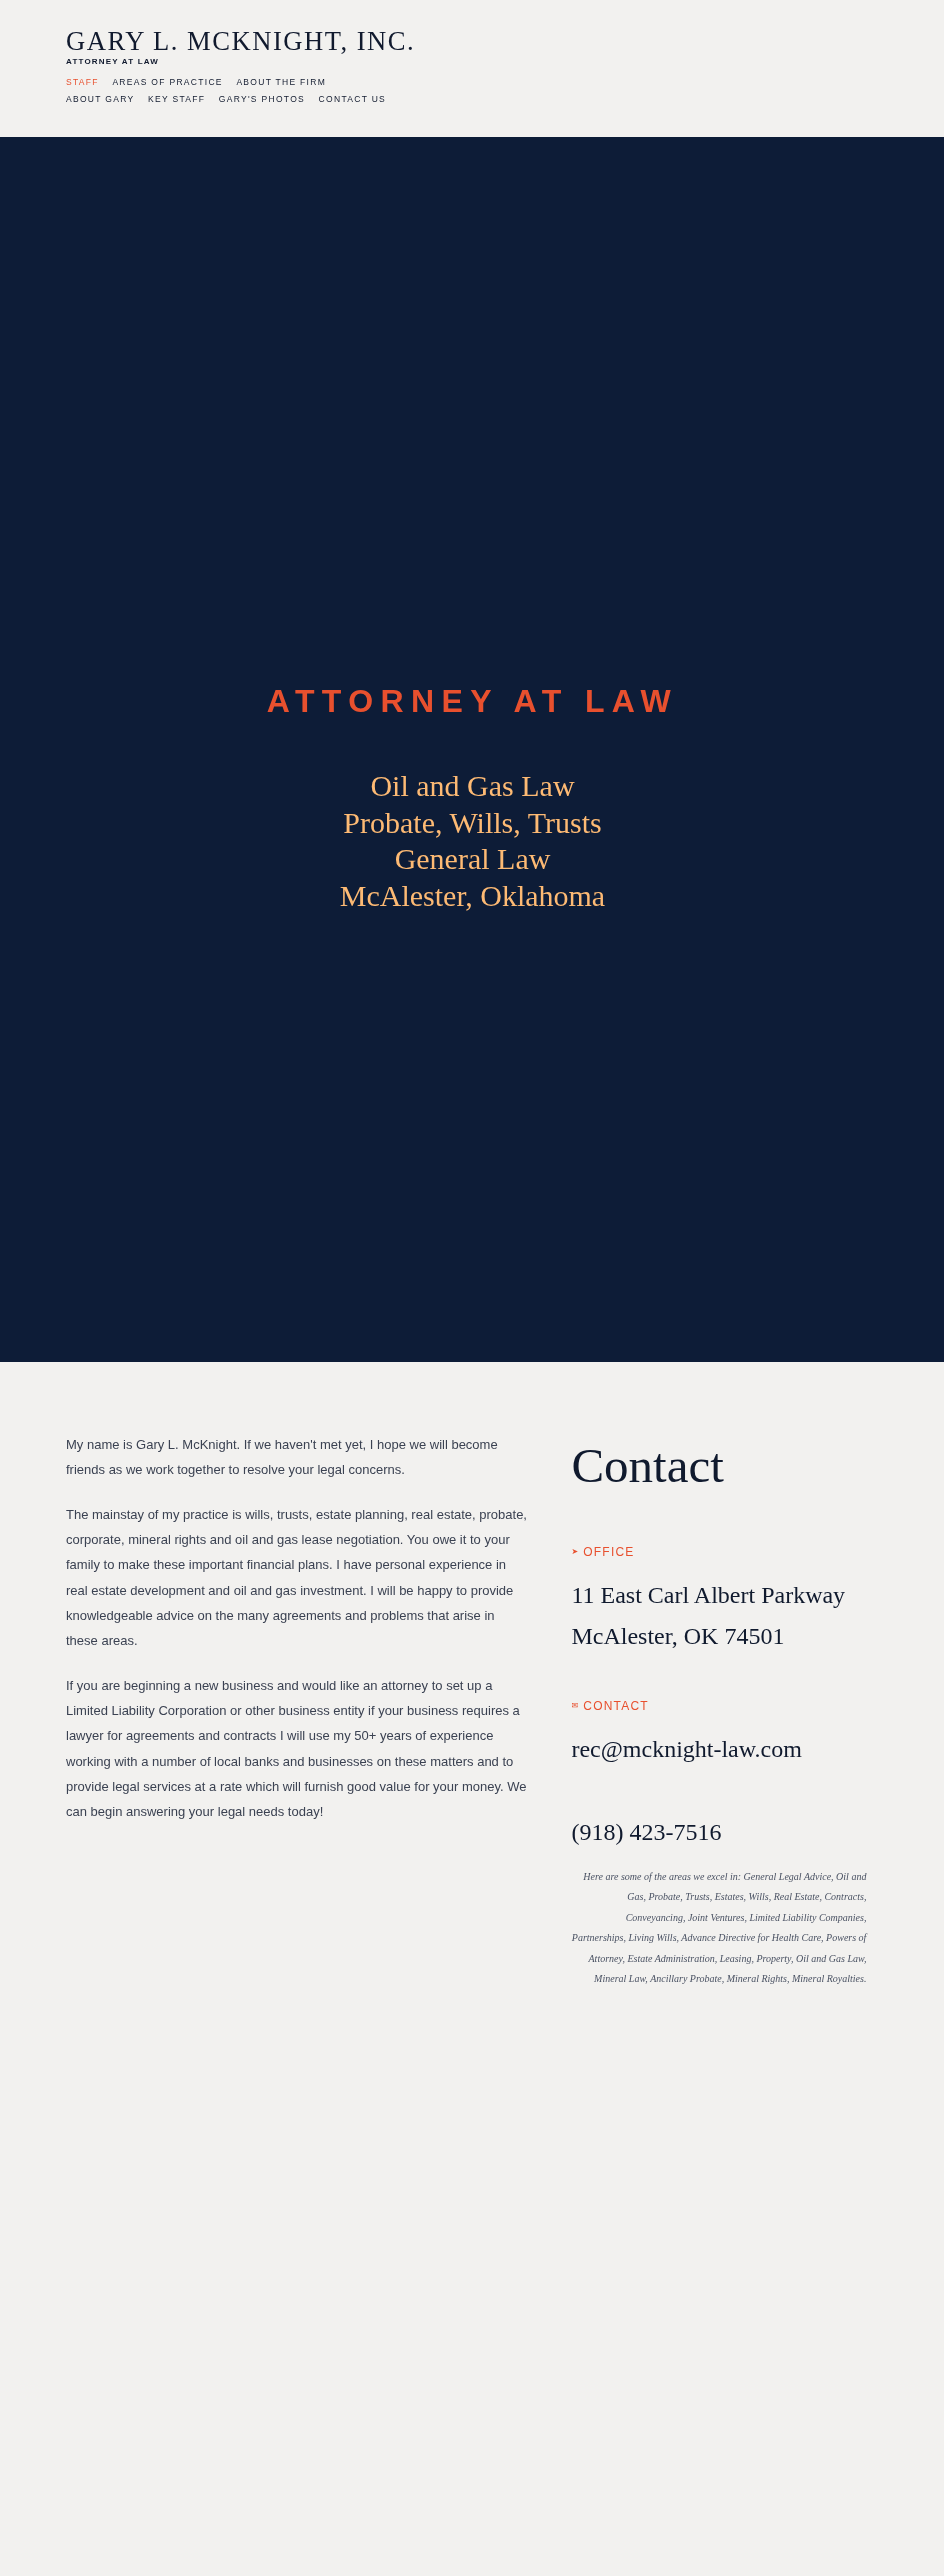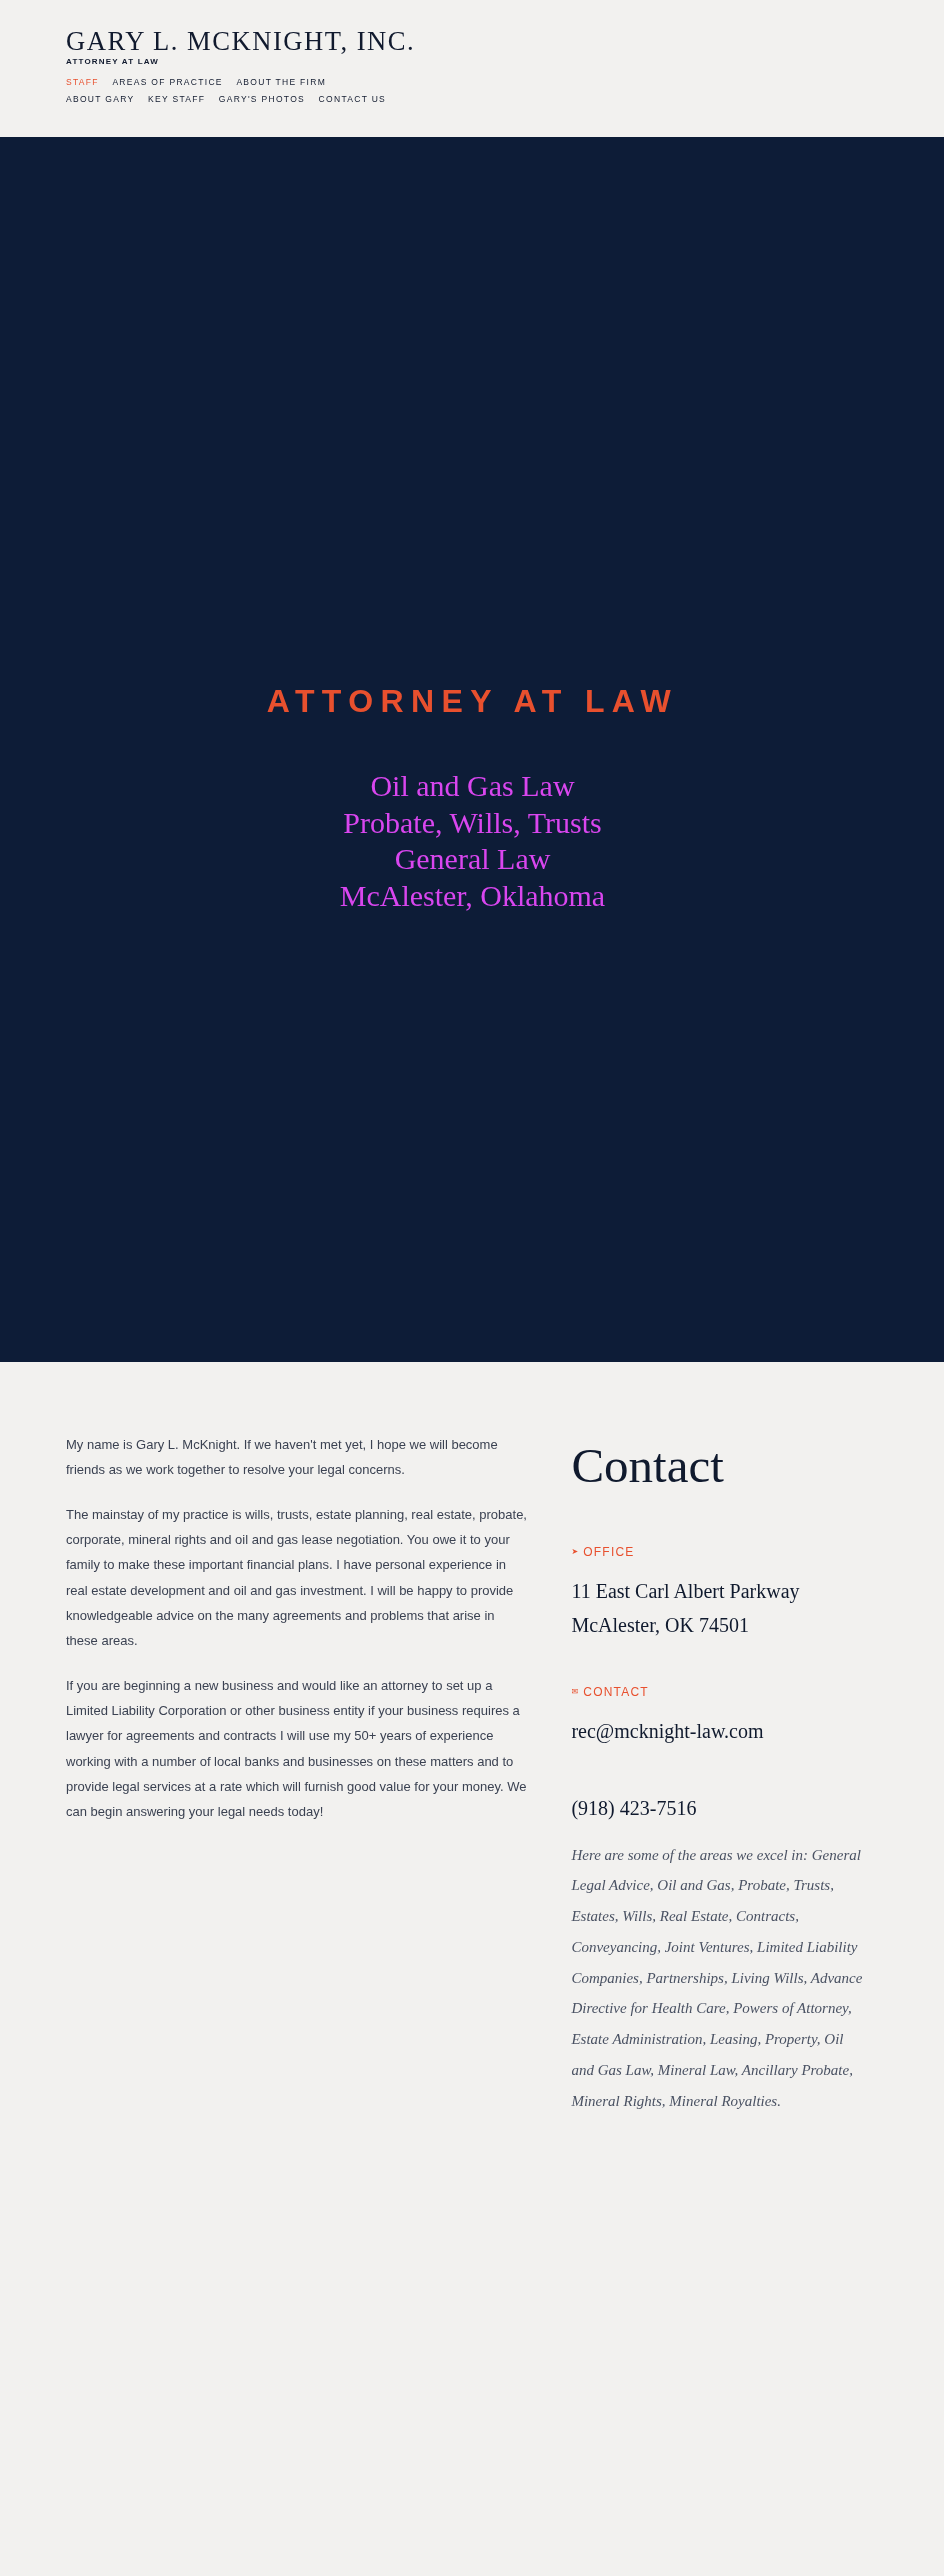--- a/index.html
+++ b/index.html
@@ -62,21 +62,21 @@
   .hero-kicker {
     color: #e8502e;
     font-size: 32px;
     font-weight: 700;
     letter-spacing: 7.4px;
     margin: 0 0 29.5px 0;
     font-family: "Liberation Sans", sans-serif;
   }
   .hero-lines {
     font-family: "Liberation Serif", serif;
-    color: #d946ef;
+    color: #fdba74;
     font-size: 30px;
     line-height: 1.22;
     margin-top: 48px;
   }
   .hero-lines div { white-space: nowrap; }
 
   
   .content {
     background: #f2f1ef;
     padding: 70px 66px 59px 66px;
@@ -123,35 +123,36 @@
     line-height: 1;
   }
   .label-row .lbl {
     color: #e8502e;
     font-size: 12px;
     font-weight: 400;
     letter-spacing: 1.2px;
   }
   .contact-block {
     font-family: "Liberation Serif", serif;
-    font-size: 20px;
+    font-size: 24px;
     line-height: 1.68;
     color: #101a2e;
     margin: 0 0 43px 0;
     word-break: break-word;
   }
   .contact-block.last { margin-bottom: 14px; }
 
   .areas-note {
     font-family: "Liberation Serif", serif;
     font-style: italic;
-    font-size: 15px;
+    font-size: 10px;
     line-height: 2.05;
     color: #4a5263;
     max-width: 295px;
+    text-align: right;
   }
 </style>
 </head>
 <body>
 
 <header class="site-header">
   <h1 class="brand-title">GARY L. MCKNIGHT, INC.</h1>
   <div class="brand-sub">ATTORNEY AT LAW</div>
   <nav class="nav">
     <a href="#" class="active">STAFF</a>

